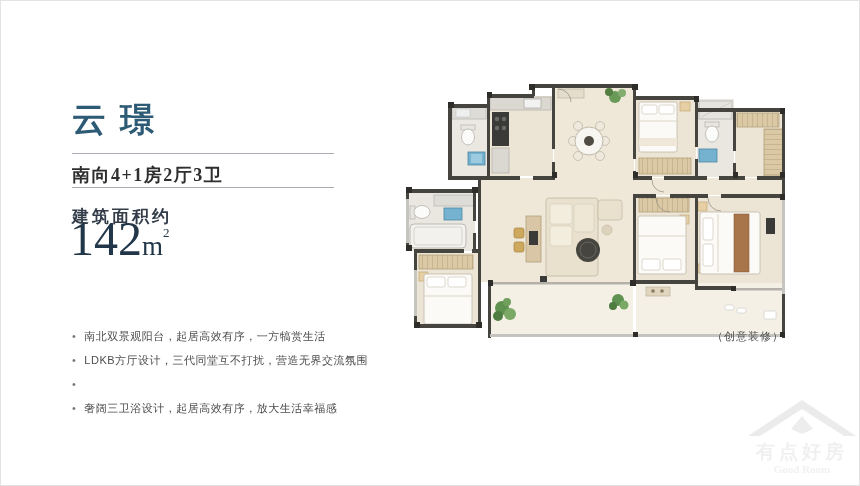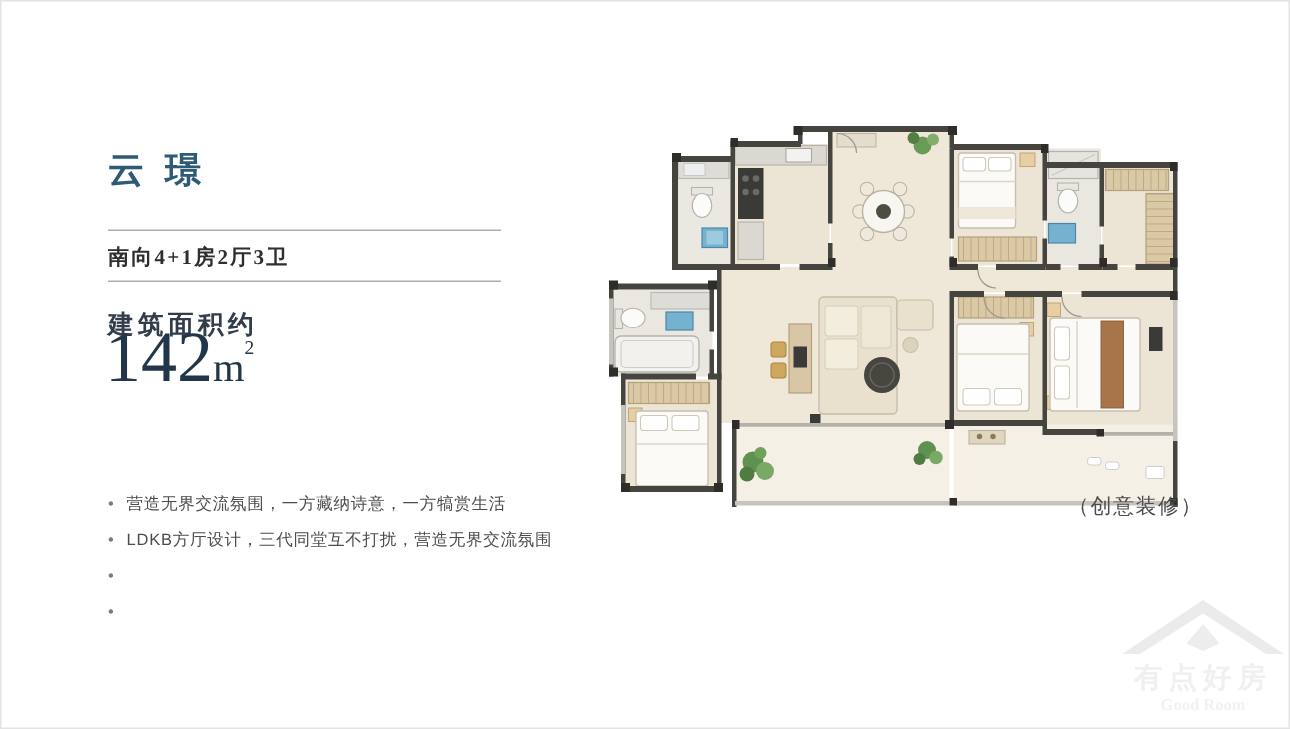--- a/index.html
+++ b/index.html
@@ -5,29 +5,29 @@
   html,body{margin:0;padding:0;}
   body{
     width:860px;height:486px;position:relative;background:#ffffff;overflow:hidden;
     font-family:"Liberation Sans",sans-serif;
   }
   .frame{position:absolute;inset:0;border:1px solid #e3e3e3;pointer-events:none;}
 
   
   .title{
     position:absolute;left:72px;top:100px;
-    font-family:"Liberation Serif",serif;font-weight:bold;font-size:24px;
+    font-family:"Liberation Serif",serif;font-weight:bold;font-size:34px;
     color:#2d5a74;letter-spacing:14px;line-height:1.2;
   }
   .rule{position:absolute;left:72px;width:262px;height:1px;background:#a9aeb4;}
   .rule.r1{top:153px;}
   .rule.r2{top:187px;}
   .subtitle{
     position:absolute;left:72px;top:163px;
-    font-family:"Liberation Serif",serif;font-weight:bold;font-size:14px;
+    font-family:"Liberation Serif",serif;font-weight:bold;font-size:18px;
     color:#2e2e2e;letter-spacing:1.5px;
   }
   .area-label{
     position:absolute;left:72px;top:205px;
     font-size:17px;font-weight:bold;color:#333d4a;letter-spacing:3px;
   }
   .area-line{
     position:absolute;left:70px;top:215px;color:#223649;
     font-family:"Liberation Serif",serif;
   }
@@ -39,21 +39,21 @@
   .features li{
     display:flex;align-items:flex-start;margin-bottom:13px;
     font-size:11px;color:#4c4c4c;letter-spacing:0.5px;line-height:11px;
   }
   .features .dot{color:#7a7a7a;margin-right:8px;font-size:11px;line-height:11px;}
 
   
   .plan{position:absolute;left:392px;top:84px;width:420px;height:262px;}
   .plan-caption{
     position:absolute;left:712px;top:329px;
-    font-size:14px;color:#4d4d4d;letter-spacing:1px;
+    font-size:11px;color:#4d4d4d;letter-spacing:1px;
   }
 
   
   .watermark{position:absolute;left:744px;top:400px;width:116px;height:84px;}
 </style>
 </head>
 <body>
 
 <div class="frame"></div>
 
@@ -62,31 +62,32 @@
 <div class="subtitle">南向4+1房2厅3卫</div>
 <div class="rule r2"></div>
 <div class="area-label">建筑面积约</div>
 <div class="area-line">
   <span class="num">142</span><span class="unit">m</span><sup>2</sup>
 </div>
 
 <ul class="features">
   <li>
       <span class="dot">•</span>
-      <span>营造无界交流氛围，一方藏纳诗意，一方犒赏生活</span>
+      <span>南北双景观阳台，起居高效有序，一方犒赏生活</span>
     </li>
   <li>
       <span class="dot">•</span>
       <span>LDKB方厅设计，三代同堂互不打扰，营造无界交流氛围</span>
     </li>
   <li>
       <span class="dot">•</span>
     </li>
   <li>
       <span class="dot">•</span>
+      <span>奢阔三卫浴设计，起居高效有序，放大生活幸福感</span>
     </li>
 </ul>
 
 <div class="plan">
 <svg width="420" height="262" viewBox="0 0 420 262" xmlns="http://www.w3.org/2000/svg">
   <defs>
     <pattern id="wdv" width="5" height="10" patternUnits="userSpaceOnUse">
       <rect width="5" height="10" fill="#dbc9a5"></rect>
       <line x1="0" y1="0" x2="0" y2="10" stroke="#b3a17c" stroke-width="1"></line>
     </pattern>

